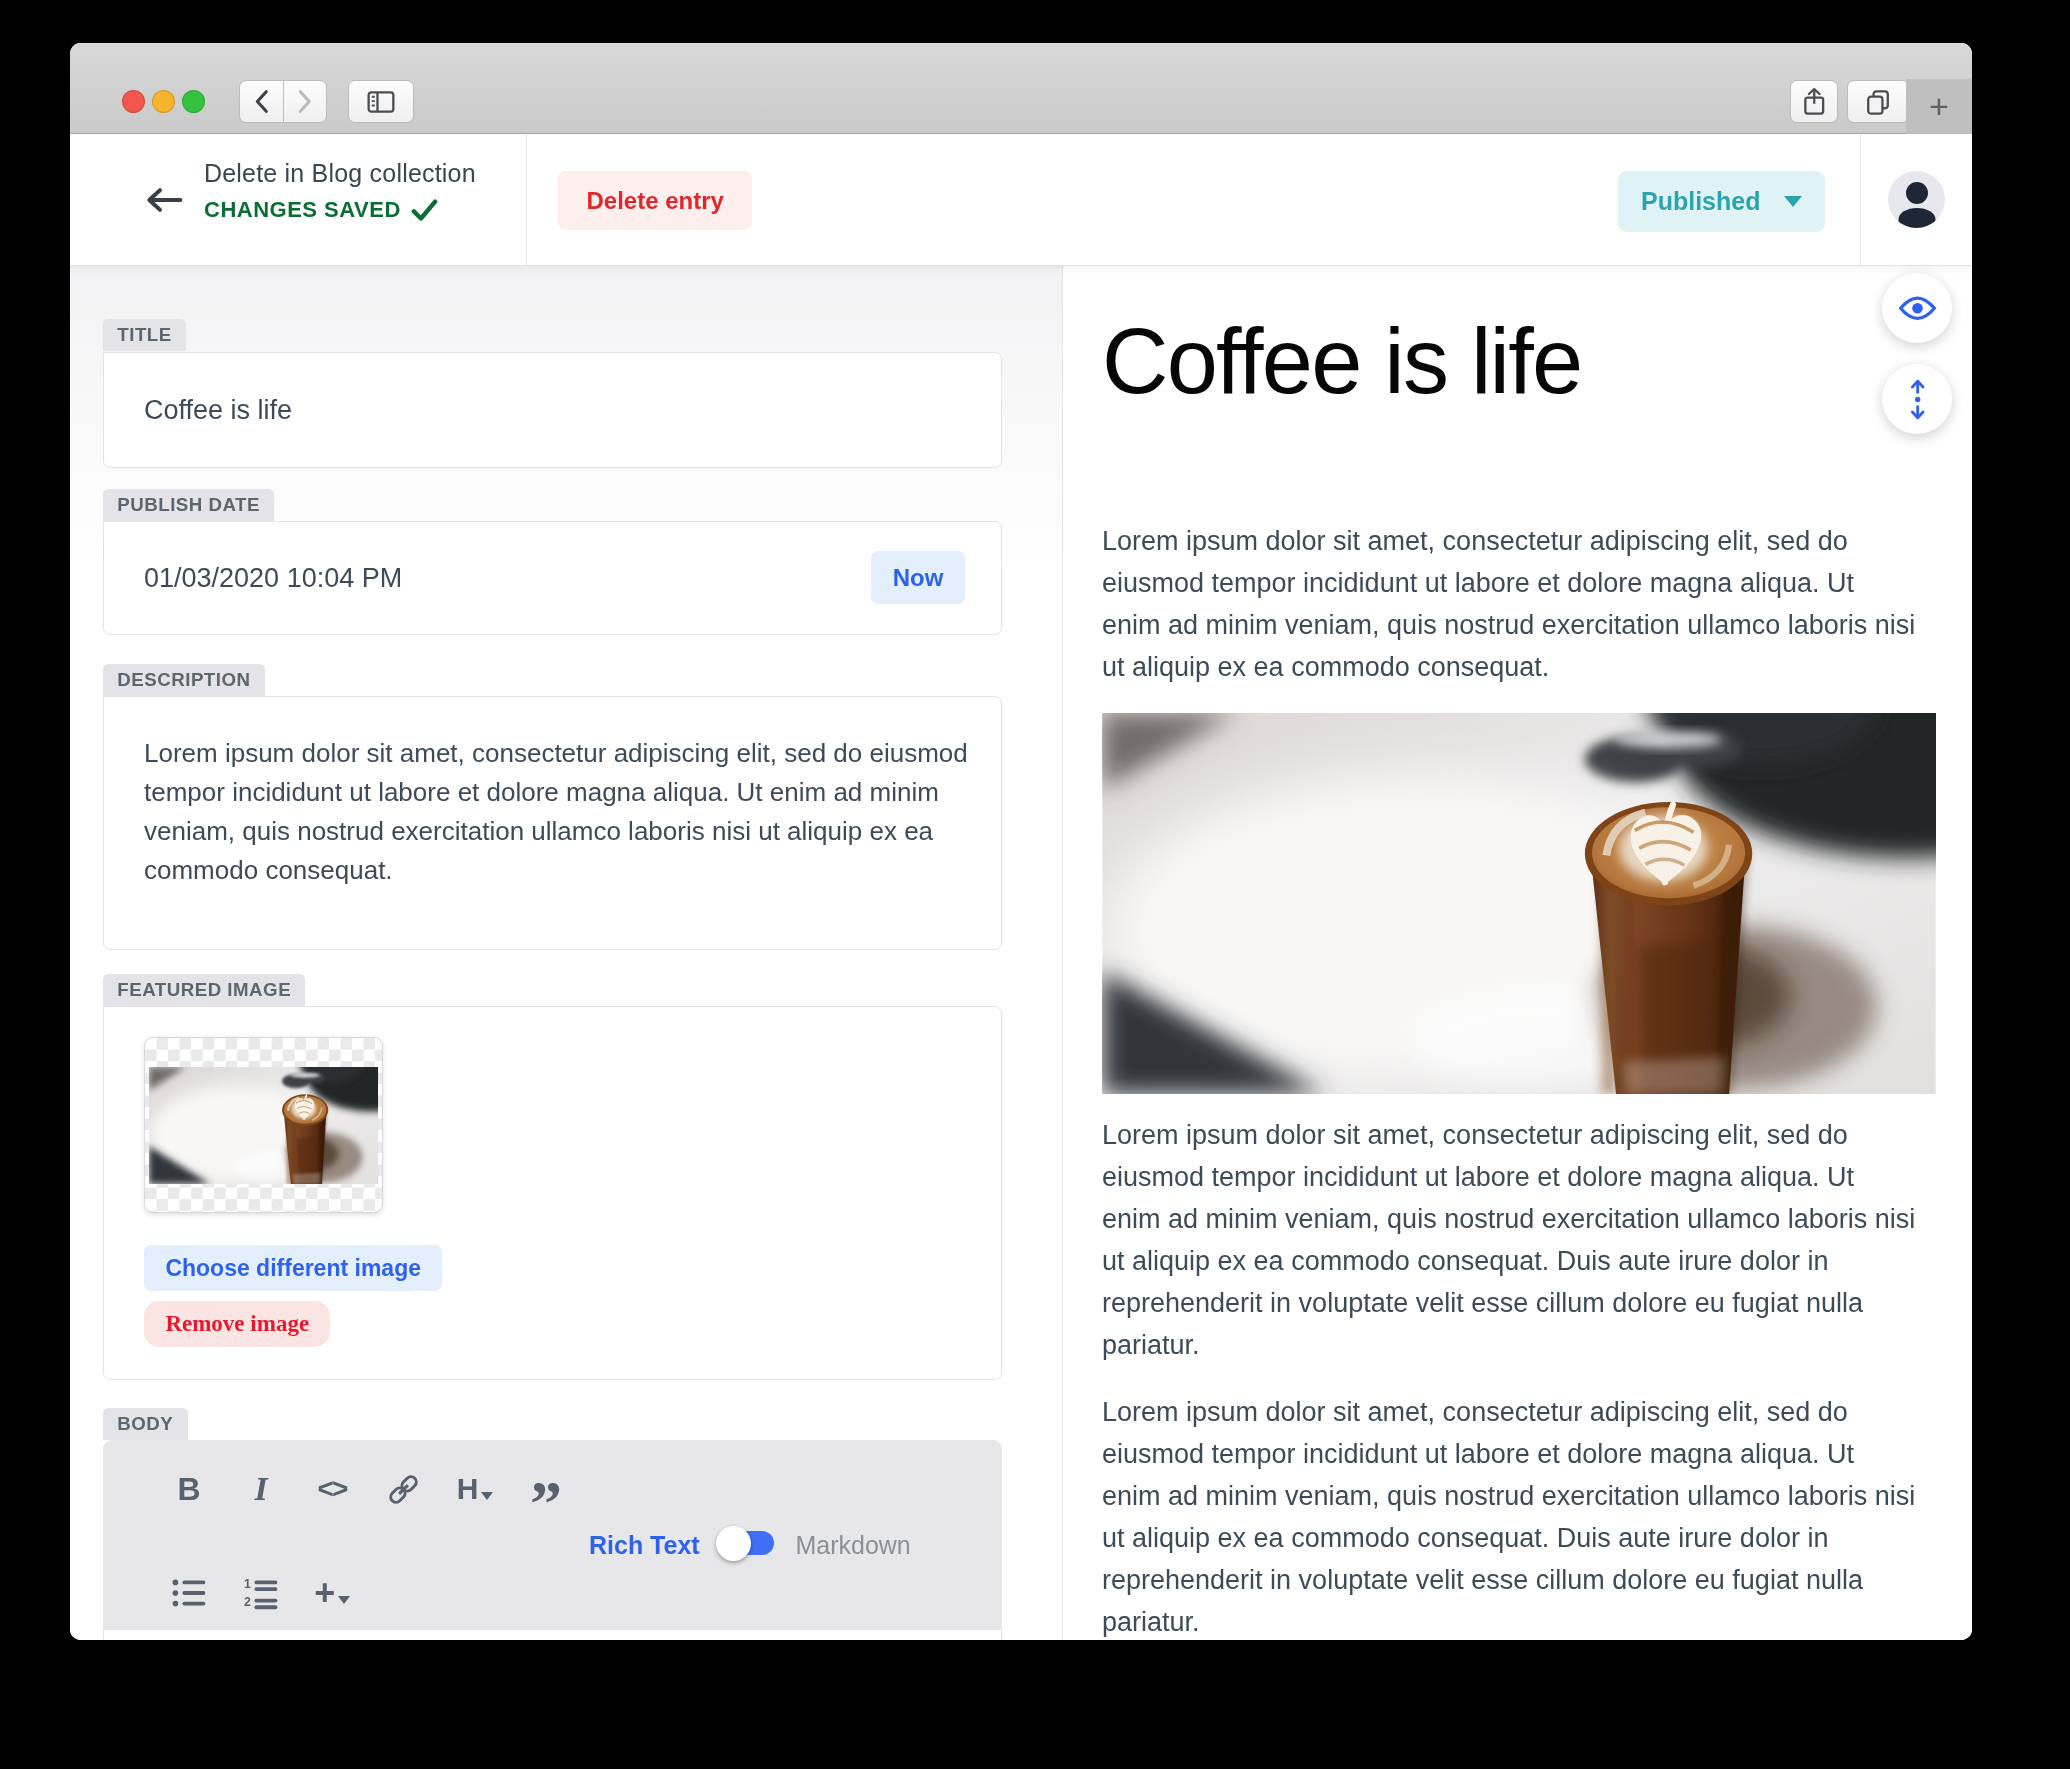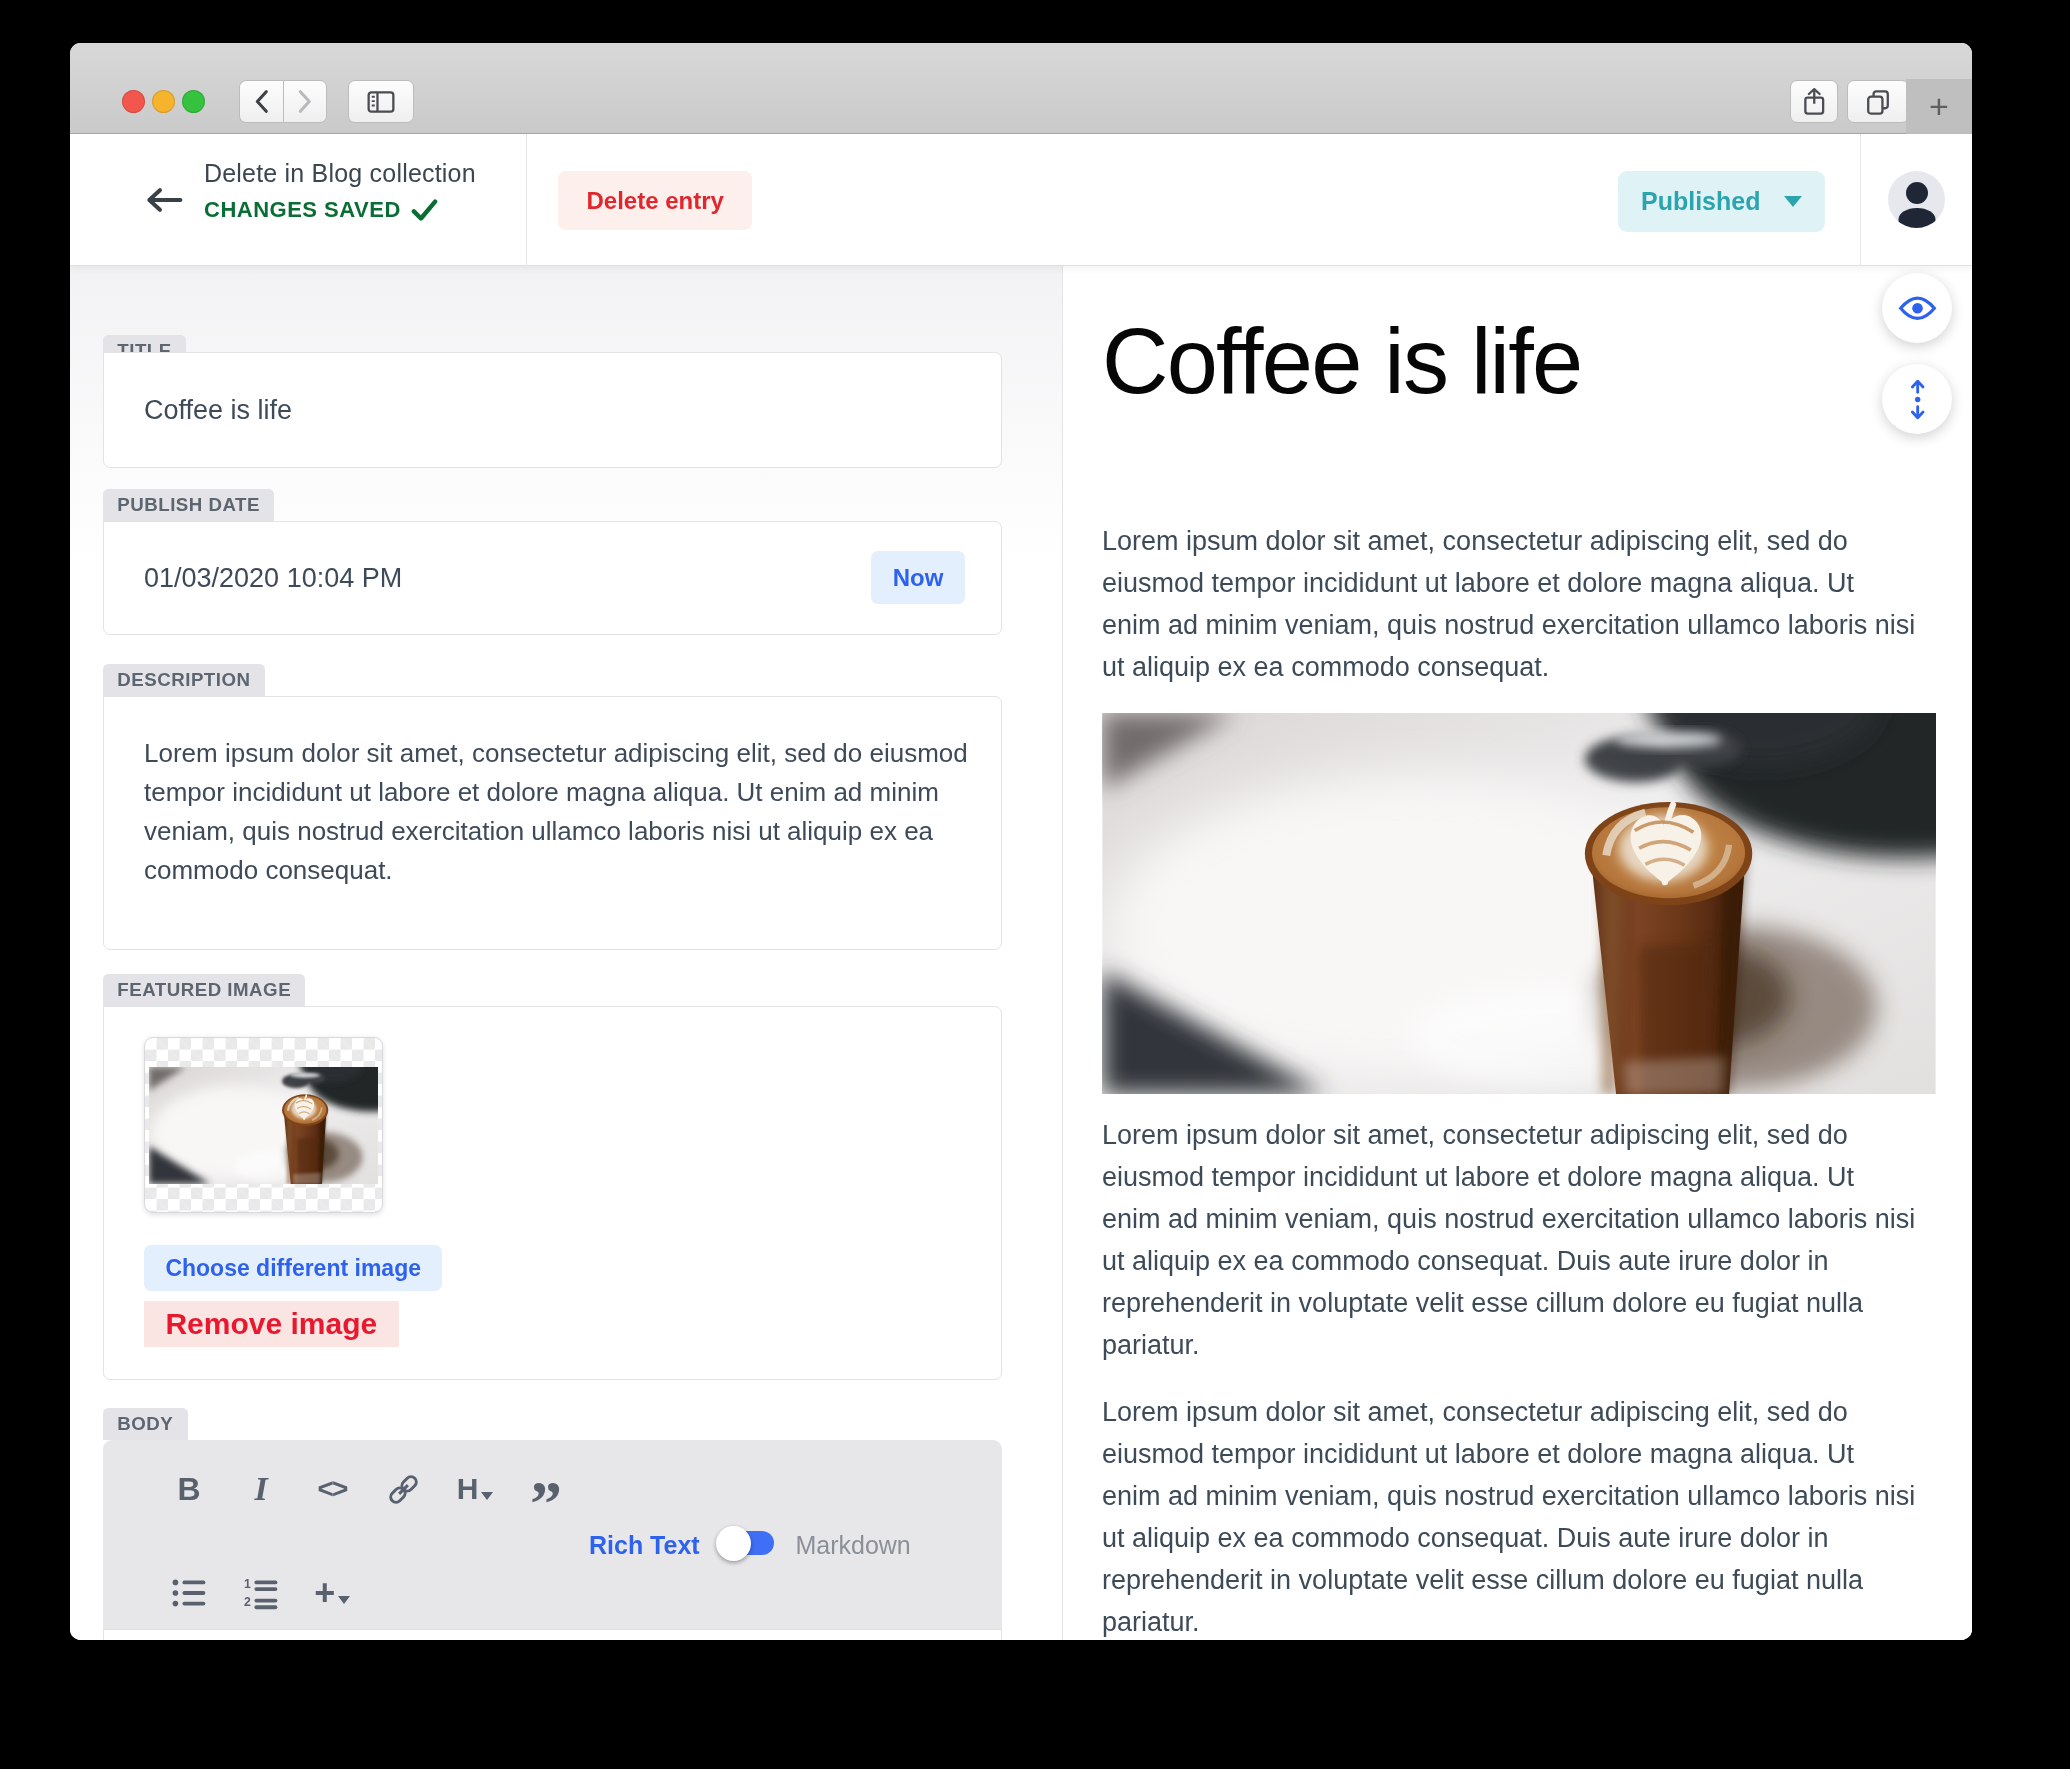--- a/index.html
+++ b/index.html
@@ -78,22 +78,22 @@
            border:0.9px solid #d8d8dd; overflow:hidden; background-color:#fff;
            background-image:linear-gradient(45deg,#e9e9ea 25%,transparent 25%,transparent 75%,#e9e9ea 75%),
                             linear-gradient(45deg,#e9e9ea 25%,transparent 25%,transparent 75%,#e9e9ea 75%);
            background-size:23px 23px; background-position:0 0,11.6px 11.6px;
            box-shadow:0 1.8px 5.3px rgba(0,0,0,.12); cursor:pointer; }
   .thumb .photo { position:absolute; left:3.6px; right:3.6px; top:28.5px; bottom:28.5px; overflow:hidden; }
   .btn-choose { position:absolute; left:40px; top:238px; height:46px; padding:0 21.4px; background:#e4effd;
                 border-radius:7.1px; display:flex; align-items:center; color:#2e62ec;
                 font-size:23px; font-weight:bold; cursor:pointer; }
   .btn-remove { position:absolute; left:40px; top:294px; height:46px; padding:0 21.4px; background:#fbe5e3;
-                border-radius:1px; display:flex; align-items:center; color:#e8192e;
-                font-size:30px; font-weight:bold; cursor:pointer; }
+                border-radius:15px; display:flex; align-items:center; color:#e8192e;
+                font-size:23px; font-weight:bold; cursor:pointer;font-family:Liberation Serif, serif; }
 
   
   .toolbar { position:absolute; left:33px; top:1174px; width:899px; height:189px;
              background:#e7e7ea; border-radius:9px 9px 0 0; }
   .editor-white { position:absolute; left:33px; top:1363px; width:899px; height:36px;
                   background:#fff; border:1.8px solid #e3e3e7; border-bottom:none; }
   .ticon { position:absolute; width:48px; height:48px; display:flex; align-items:center;
            justify-content:center; color:#59616e; cursor:pointer; }
   .ticon.b { font-size:32px; font-weight:bold; }
   .ticon.i { font-family:"Liberation Serif","DejaVu Serif",serif; font-style:italic;
@@ -261,21 +261,21 @@
       <div class="avatar">
         <div class="head"></div>
         <div class="body"></div>
       </div>
     </div>
 
     <div class="content">
 
       <div class="editpane">
 
-        <div class="fieldlabel" style="top:69px;">TITLE</div>
+        <div class="fieldlabel" style="top:53px;">TITLE</div>
         <div class="fieldbox box-title">
           <span class="fieldtext">Coffee is life</span>
         </div>
 
         <div class="fieldlabel" style="top:223px;">PUBLISH DATE</div>
         <div class="fieldbox box-date">
           <span class="fieldtext">01/03/2020 10:04 PM</span>
           <div class="chip-now">
             <span>Now</span>
           </div>

